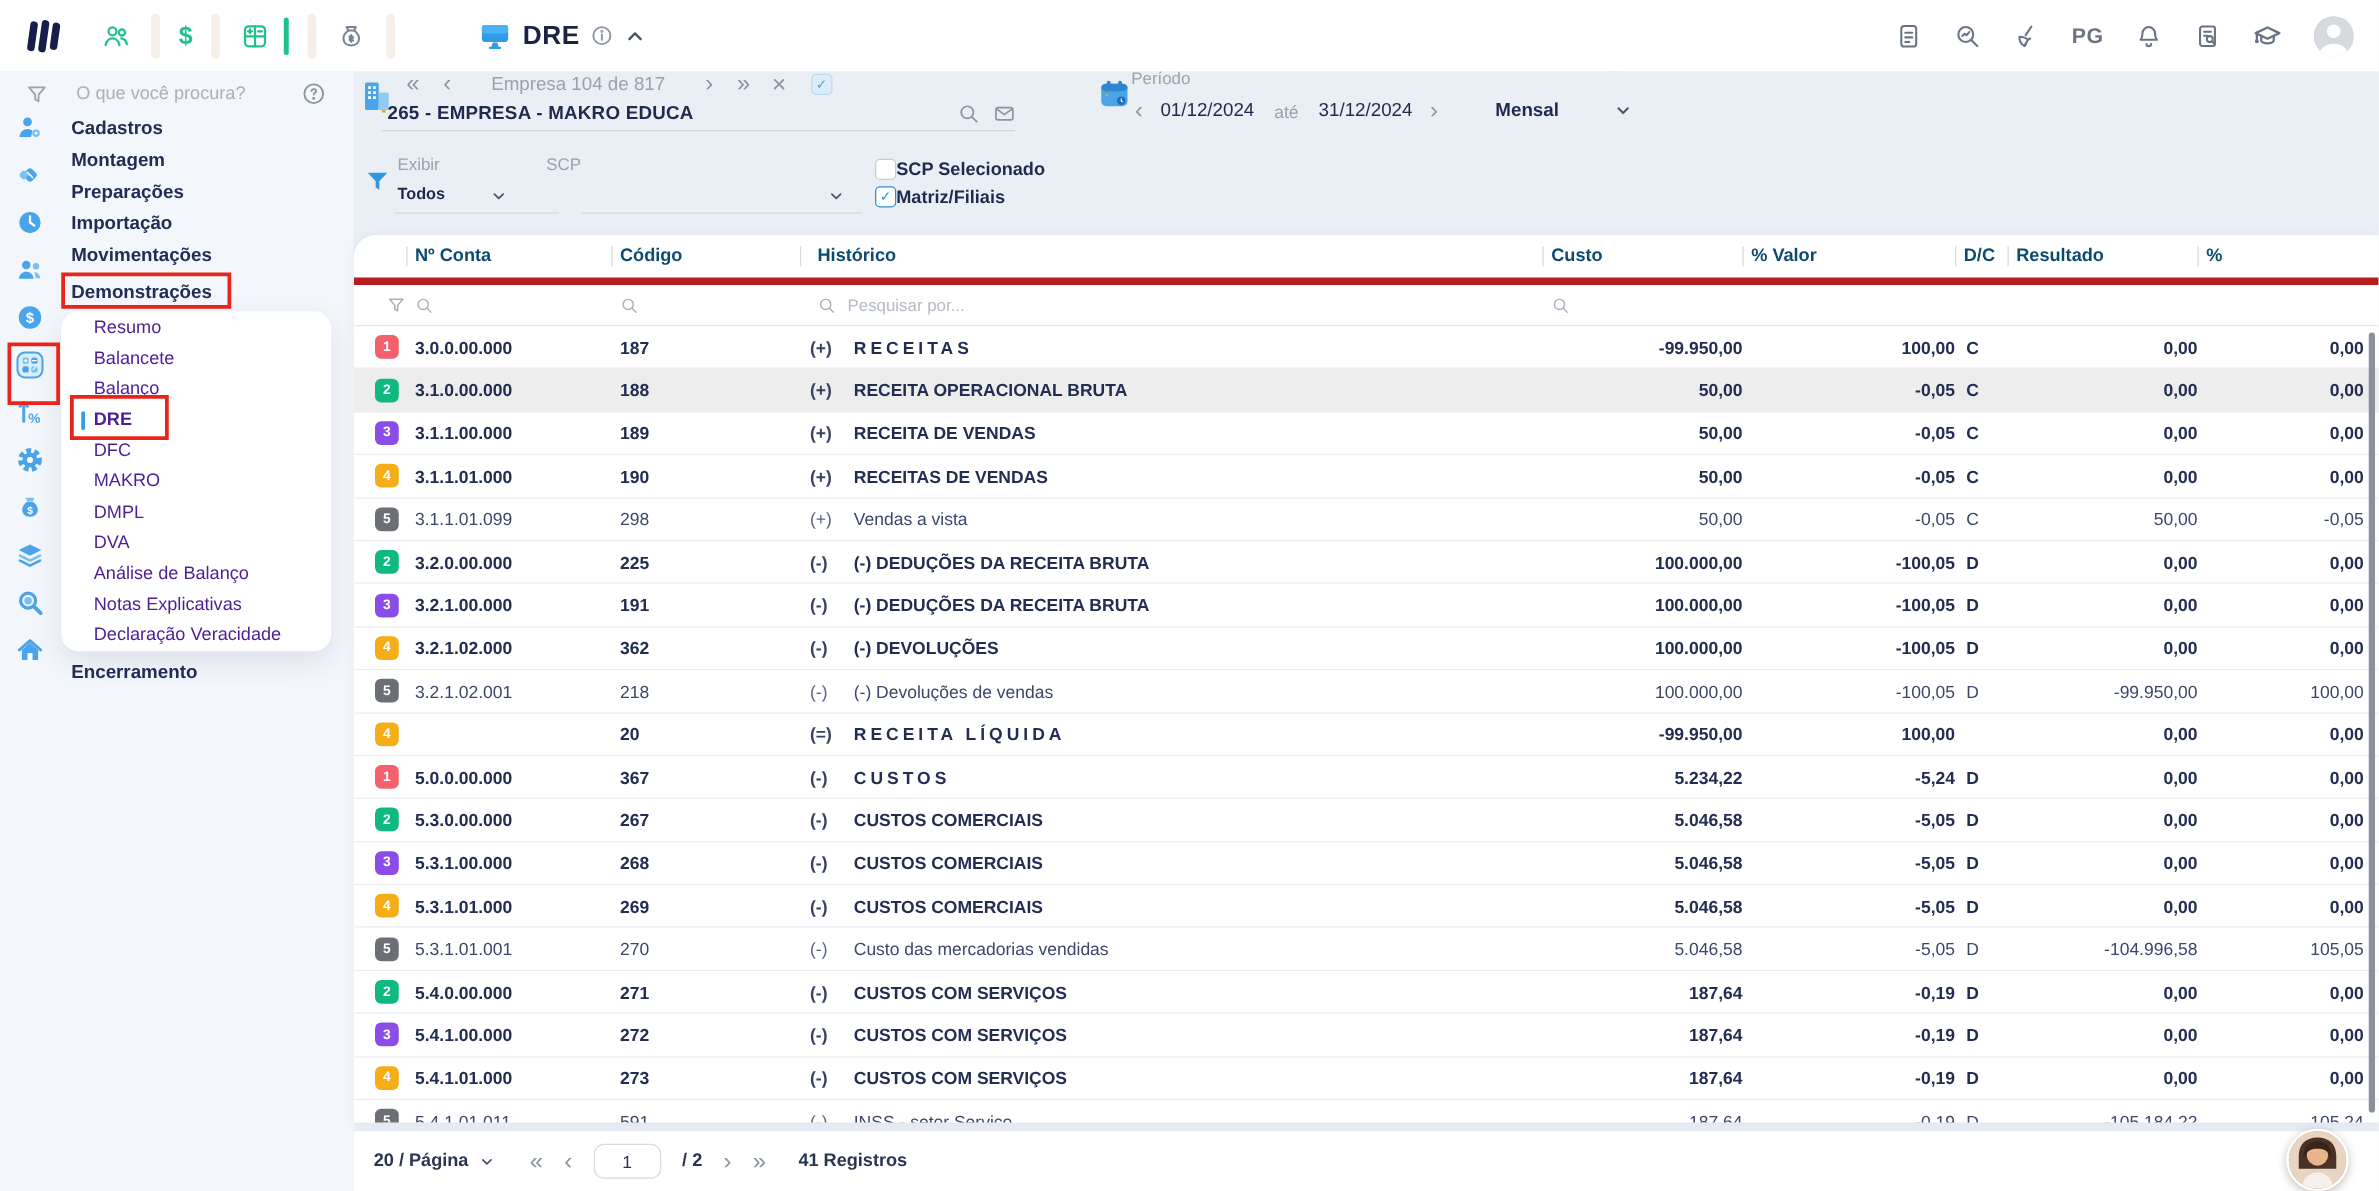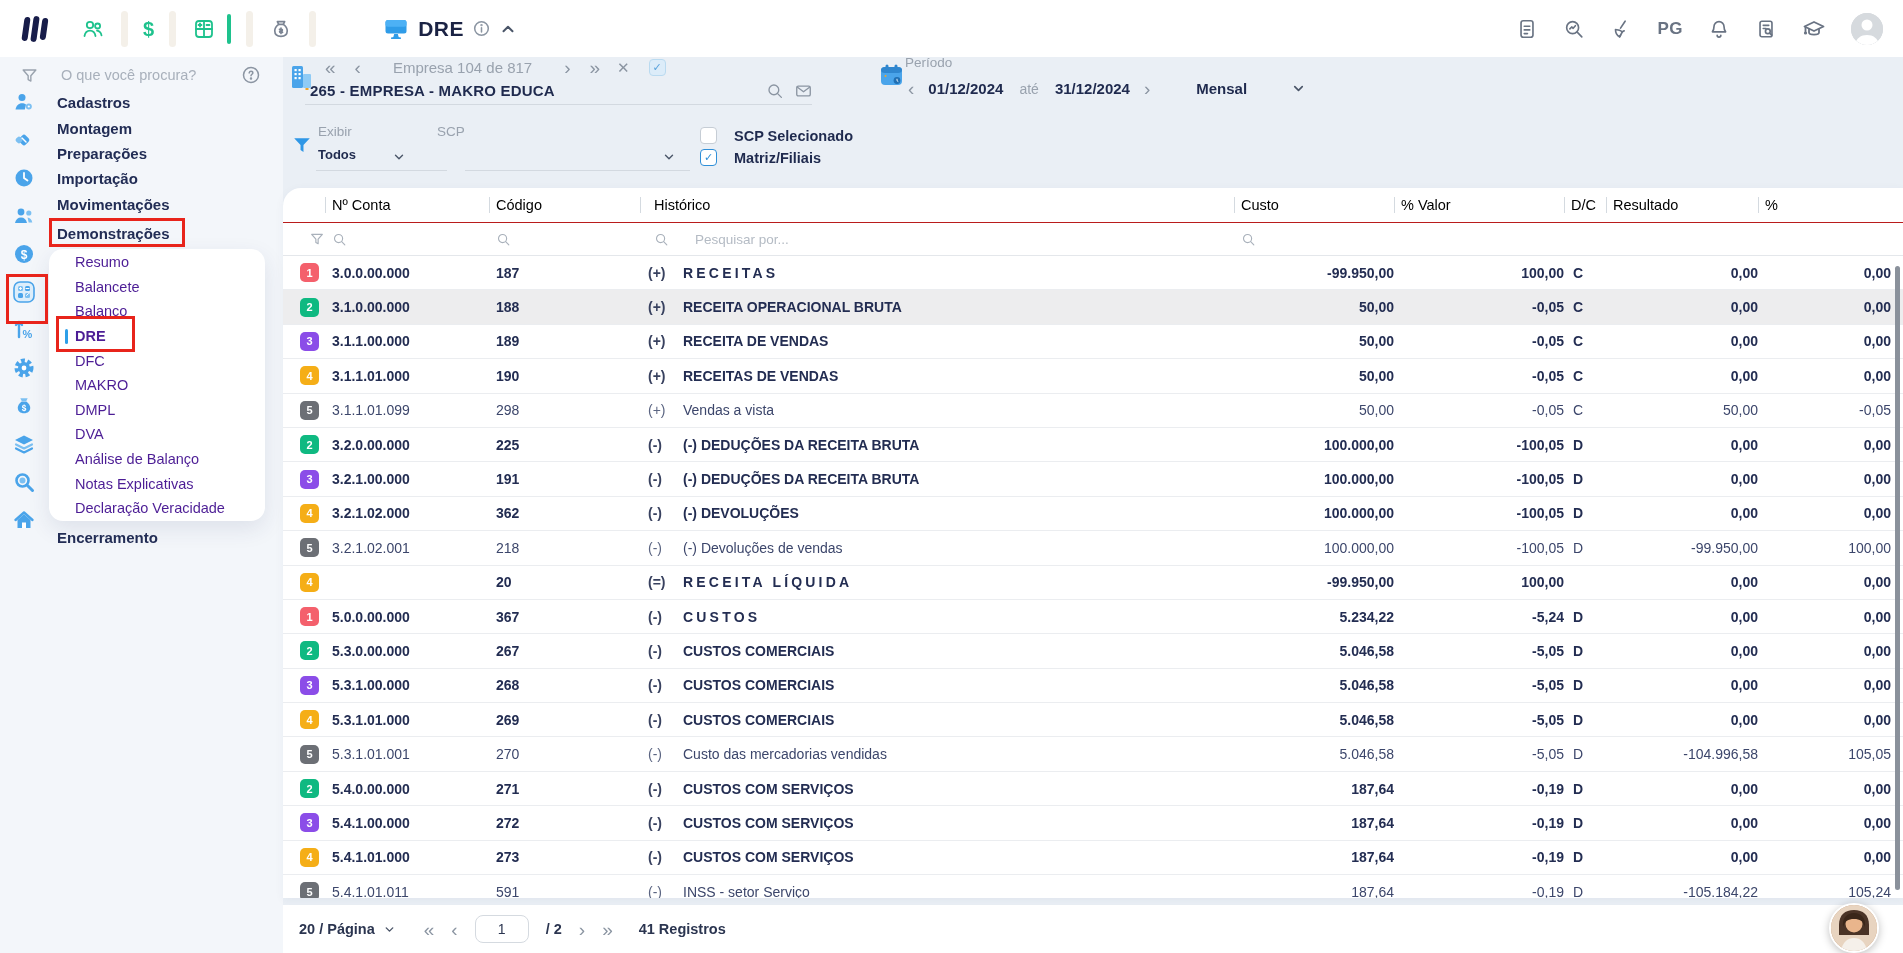--- a/index.html
+++ b/index.html
@@ -39,43 +39,43 @@
   .menu-bottom{position:absolute;left:57px;top:525px;font-size:15px;font-weight:700;color:#222d55;height:25px;display:flex;align-items:center}
   .redbox{position:absolute;border:3px solid #e8241b;box-sizing:border-box;z-index:8;pointer-events:none}
   .navg{font-size:19px;color:#8b95a2;line-height:1}
   .company-nav{position:absolute;left:325px;top:58px;display:flex;align-items:center;gap:19px}
   .company-nav .lbl{font-size:15px;color:#99a2ae;margin:0 13px}
   .company-name{position:absolute;left:310px;top:82px;font-size:15px;font-weight:700;color:#1f2a4e;letter-spacing:.2px}
   .company-underline{position:absolute;left:305px;top:104px;width:507px;border-bottom:1px solid #d3d9e0}
   .cn-icons{position:absolute;left:766px;top:82px;display:flex;gap:10px;color:#8b95a2}
   .period-label{position:absolute;left:905px;top:55px;font-size:13.5px;color:#99a2ae}
   .period-row{position:absolute;left:908px;top:79px;display:flex;align-items:center;gap:14px}
-  .period-row .date{font-size:15px;font-weight:700;color:#1f2a4e}
+  .period-row .date{font-size:15px;font-weight:400;color:#1f2a4e}
   .period-row .ate{font-size:14px;color:#99a2ae;margin:0 2px}
   .period-row .mode{font-size:15px;font-weight:700;color:#1f2a4e;margin-left:32px}
   .cb{width:17px;height:17px;border-radius:4px;box-sizing:border-box;display:flex;align-items:center;justify-content:center;font-size:11px;font-weight:700}
   .cb.lblue{background:#dcecf9;border:1px solid #badaf0;color:#58a2dc}
   .cb.blue{background:#fff;border:1.5px solid #2f8fd8;color:#2f8fd8}
   .cb.empty{background:#fff;border:1.5px solid #c6cdd5;color:transparent}
   .filters .flabel{font-size:13.5px;color:#99a2ae}
   .exibir-val,.scp-val{font-size:13px;font-weight:700;color:#1f2a4e}
   .uline{border-bottom:1px solid #d3d9e0}
-  .chk-row{display:flex;align-items:center;gap:17px;font-size:14.5px;font-weight:600;color:#1f2a4e}
+  .chk-row{display:flex;align-items:center;gap:0;font-size:14.5px;font-weight:600;color:#1f2a4e}
 
   
   .tcard{position:absolute;left:283px;top:188px;width:1620px;height:710px;background:#fff;border-radius:18px 0 0 0;
          box-shadow:0 2px 10px rgba(40,60,100,.05);overflow:hidden}
   .tgrid{display:grid;grid-template-columns:42px 164px 151px 40px 1fr 160px 170px 42px 152px 133px;
          padding-right:12px;align-items:center}
-  .thead{height:34px;border-bottom:1px solid #b91c1c;font-size:14.5px;color:#000000;font-weight:400}
+  .thead{height:34px;border-bottom:6px solid #b91c1c;font-size:14.5px;color:#0c4a6e;font-weight:700}
   .thead>div{position:relative;height:100%;display:flex;align-items:center;padding-left:7px;box-sizing:border-box}
   .thead>div.vsep:before{content:"";position:absolute;left:0;top:9px;bottom:9px;width:1px;background:#d4dae0}
   .thead .h-hist{grid-column:4/6;padding-left:14px}
   .tfilter{height:32px;border-bottom:1px solid #e4e7eb;color:#a9b1bb}
-  .tfilter>div{display:flex;align-items:flex-end;gap:26px;padding-left:7px}
+  .tfilter>div{display:flex;align-items:flex-end;gap:9px;padding-left:7px}
   .tfilter .ph{font-size:13.5px;color:#b4bbc4}
   .rows-wrap{position:relative}
   .trow{height:33.4px;border-bottom:1px solid #ebedf0;font-size:14px;color:#3c466b;cursor:default}
   .trow.hl{background:#ededee}
   .trow.b{font-weight:700;color:#232d52}
   .trow .c-badge{display:flex;justify-content:flex-end;padding-right:6px}
   .badge{width:19px;height:19px;border-radius:5px;color:#fff;font-size:11px;font-weight:700;display:flex;align-items:center;justify-content:center}
   .lv1{background:#f4606c}.lv2{background:#0fb981}.lv3{background:#8b4de8}.lv4{background:#f5ae17}.lv5{background:#6c6f75}
   .c-conta,.c-cod{padding-left:7px}
   .c-sinal{padding-left:8px;color:#5b6582}

